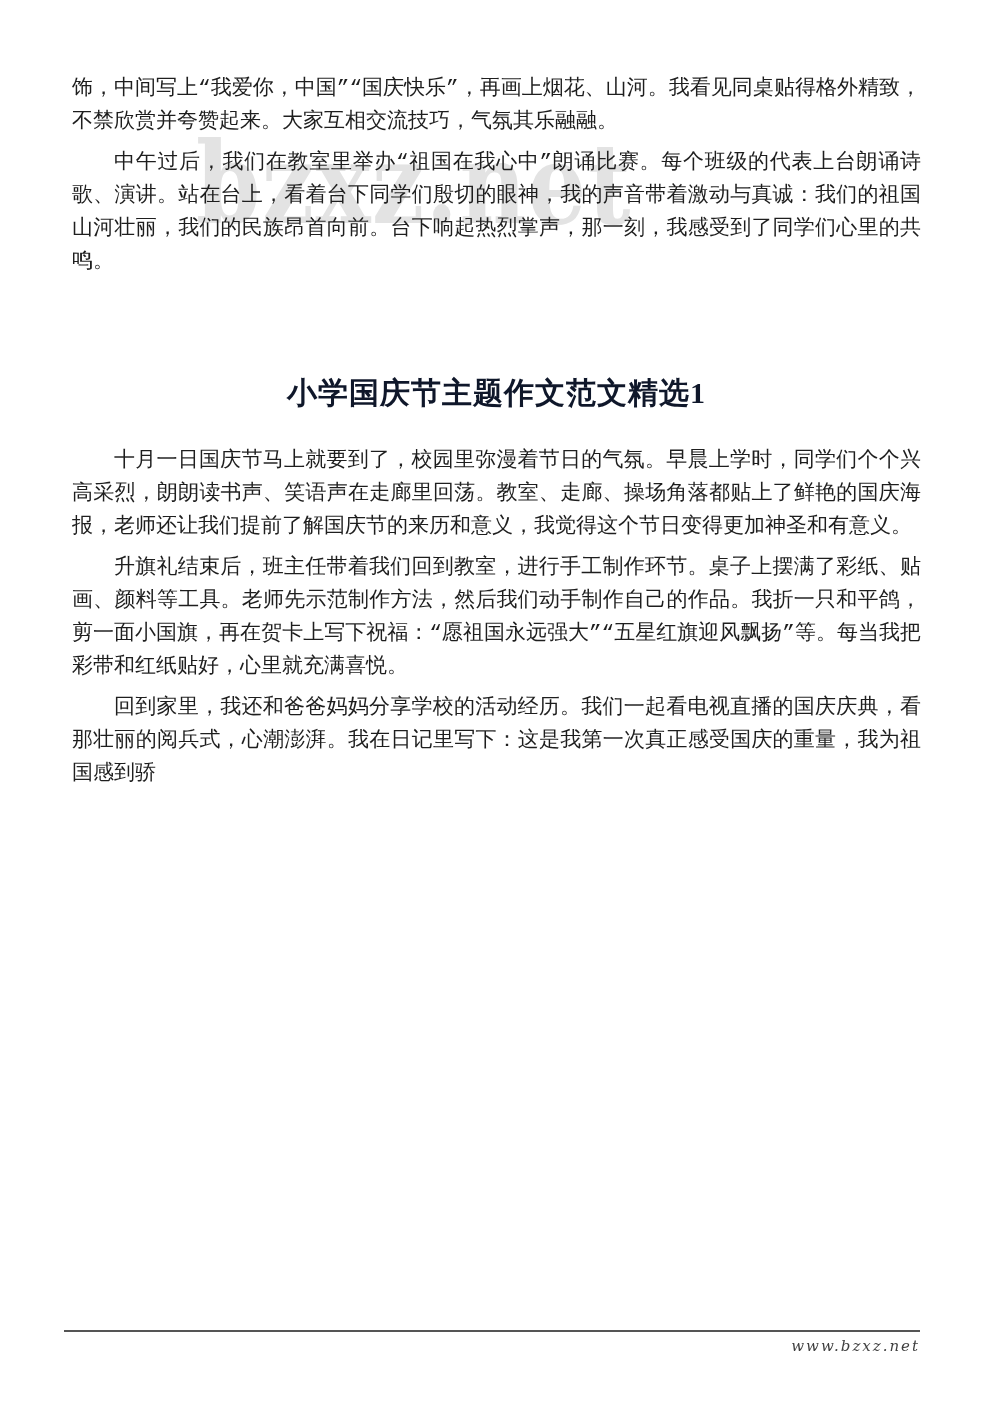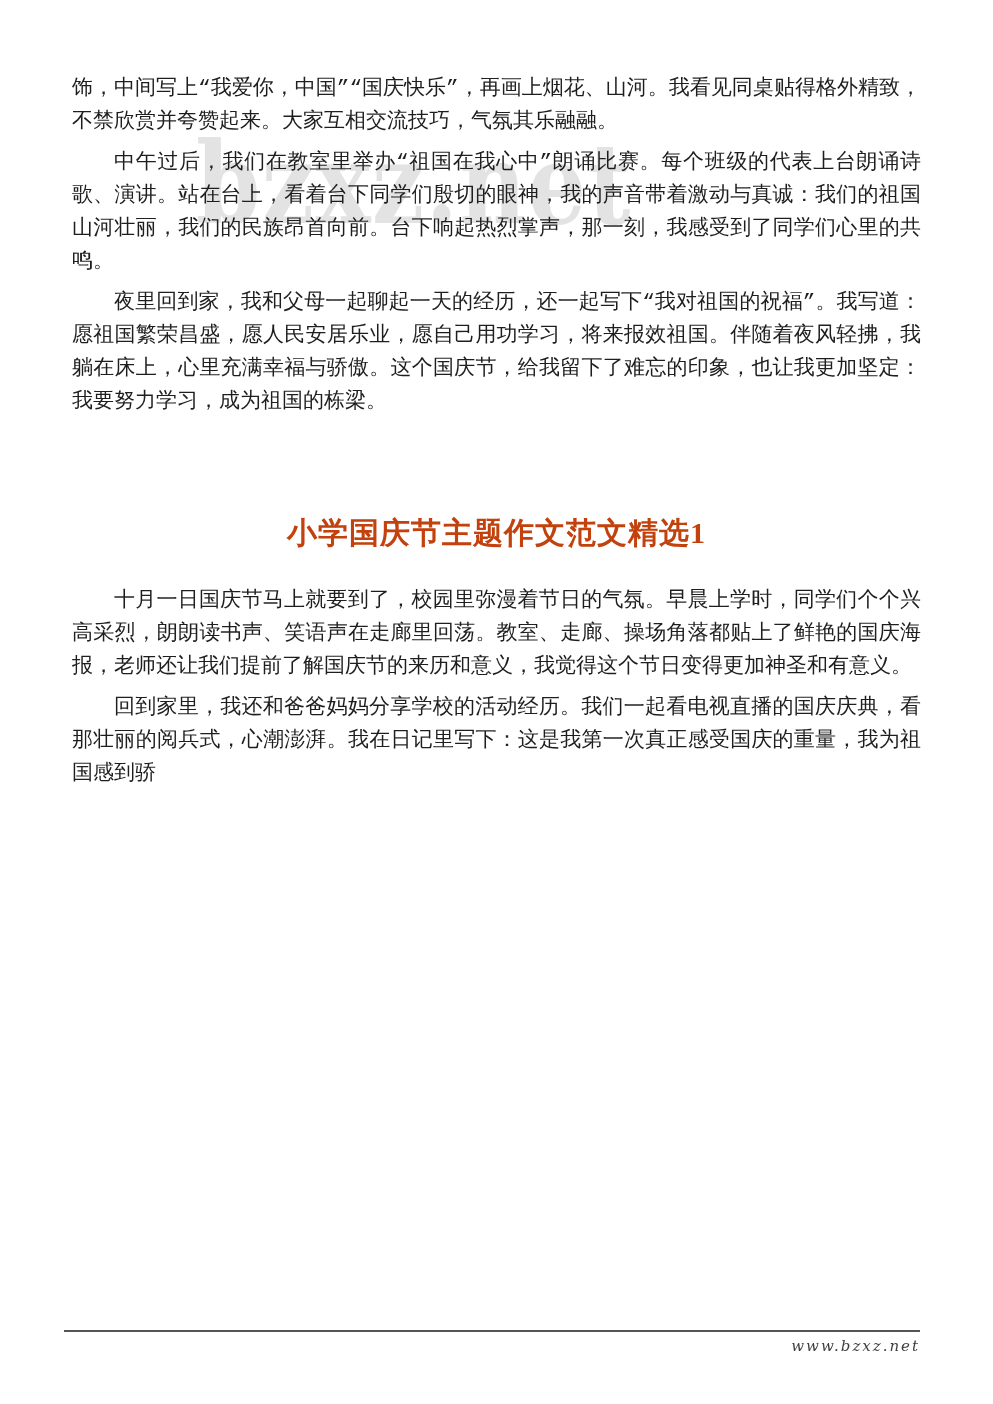--- a/index.html
+++ b/index.html
@@ -52,21 +52,21 @@
   }
   .para.indent {
     text-indent: 2em;
   }
   .title {
     margin: 93px 0 29px 0;
     font-size: 30px;
     line-height: 44px;
     font-weight: 700;
     text-align: center;
-    color: #c2410c;
+    color: #0f172a;
     letter-spacing: 1px;
   }
   .footer {
     position: absolute;
     left: 64px;
     right: 73px;
     top: 1330px;
     z-index: 1;
   }
   .footer-rule {
@@ -88,27 +88,27 @@
 
 <div class="page">
 
   <div class="watermark">bzxz.net</div>
 
   <div class="content">
 
     <div>
         <p class="para">饰，中间写上“我爱你，中国”“国庆快乐”，再画上烟花、山河。我看见同桌贴得格外精致，不禁欣赏并夸赞起来。大家互相交流技巧，气氛其乐融融。</p>
         <p class="para indent">中午过后，我们在教室里举办“祖国在我心中”朗诵比赛。每个班级的代表上台朗诵诗歌、演讲。站在台上，看着台下同学们殷切的眼神，我的声音带着激动与真诚：我们的祖国山河壮丽，我们的民族昂首向前。台下响起热烈掌声，那一刻，我感受到了同学们心里的共鸣。</p>
-        <p class="para indent">夜里回到家，我和父母一起聊起一天的经历，还一起写下“我对祖国的祝福”。我写道：愿祖国繁荣昌盛，愿人民安居乐业，愿自己用功学习，将来报效祖国。伴随着夜风轻拂，我躺在床上，心里充满幸福与骄傲。这个国庆节，给我留下了难忘的印象，也让我更加坚定：我要努力学习，成为祖国的栋梁。</p>
       </div>
 
     <h1 class="title">小学国庆节主题作文范文精选1</h1>
 
     <div>
         <p class="para indent">十月一日国庆节马上就要到了，校园里弥漫着节日的气氛。早晨上学时，同学们个个兴高采烈，朗朗读书声、笑语声在走廊里回荡。教室、走廊、操场角落都贴上了鲜艳的国庆海报，老师还让我们提前了解国庆节的来历和意义，我觉得这个节日变得更加神圣和有意义。</p>
+        <p class="para indent">升旗礼结束后，班主任带着我们回到教室，进行手工制作环节。桌子上摆满了彩纸、贴画、颜料等工具。老师先示范制作方法，然后我们动手制作自己的作品。我折一只和平鸽，剪一面小国旗，再在贺卡上写下祝福：“愿祖国永远强大”“五星红旗迎风飘扬”等。每当我把彩带和红纸贴好，心里就充满喜悦。</p>
         <p class="para indent">回到家里，我还和爸爸妈妈分享学校的活动经历。我们一起看电视直播的国庆庆典，看那壮丽的阅兵式，心潮澎湃。我在日记里写下：这是我第一次真正感受国庆的重量，我为祖国感到骄</p>
       </div>
 
   </div>
 
   <div class="footer">
     <div class="footer-rule"></div>
     <div class="footer-url">www.bzxz.net</div>
   </div>
 

